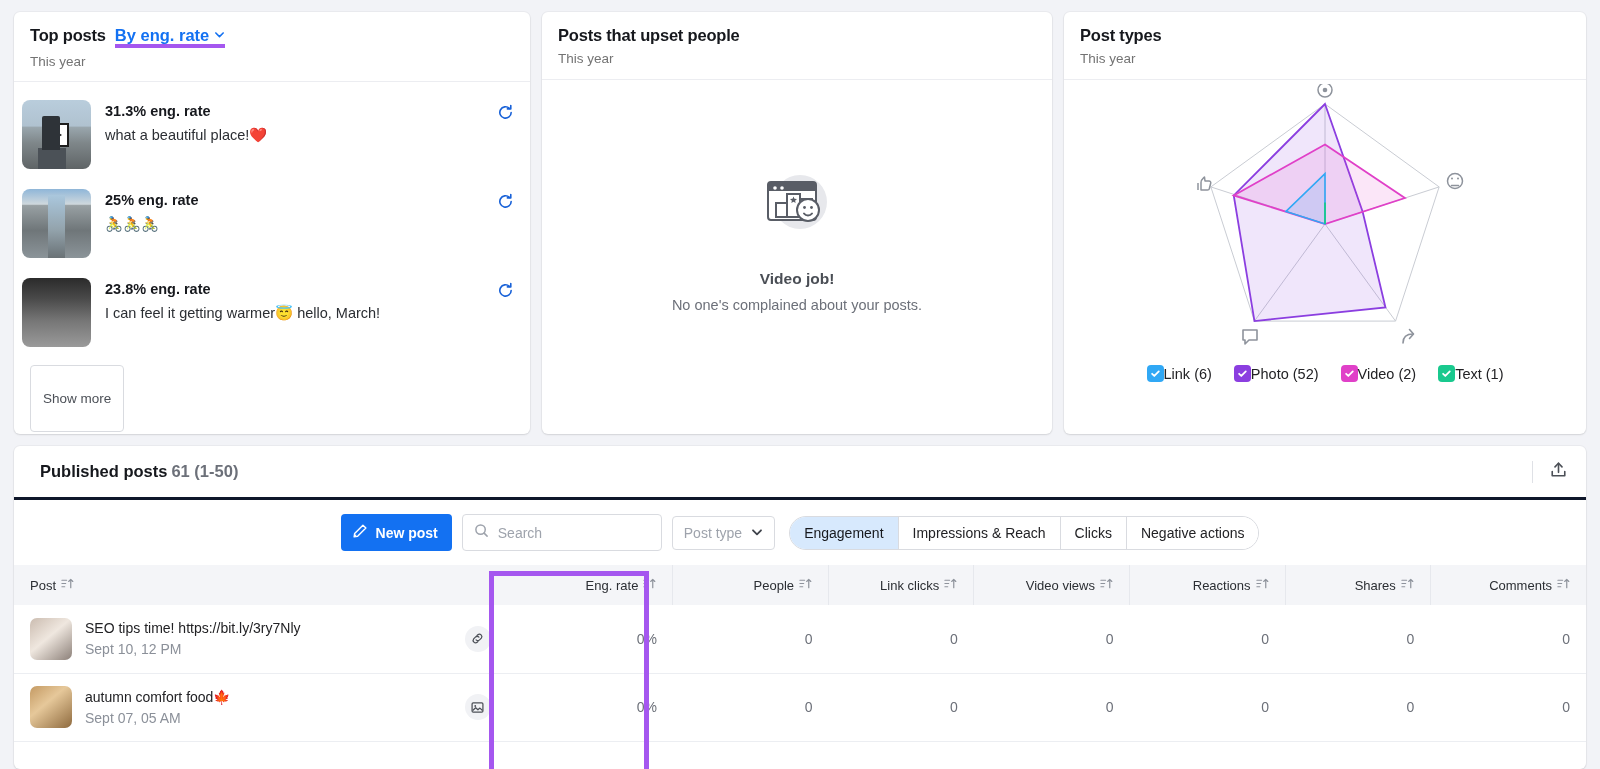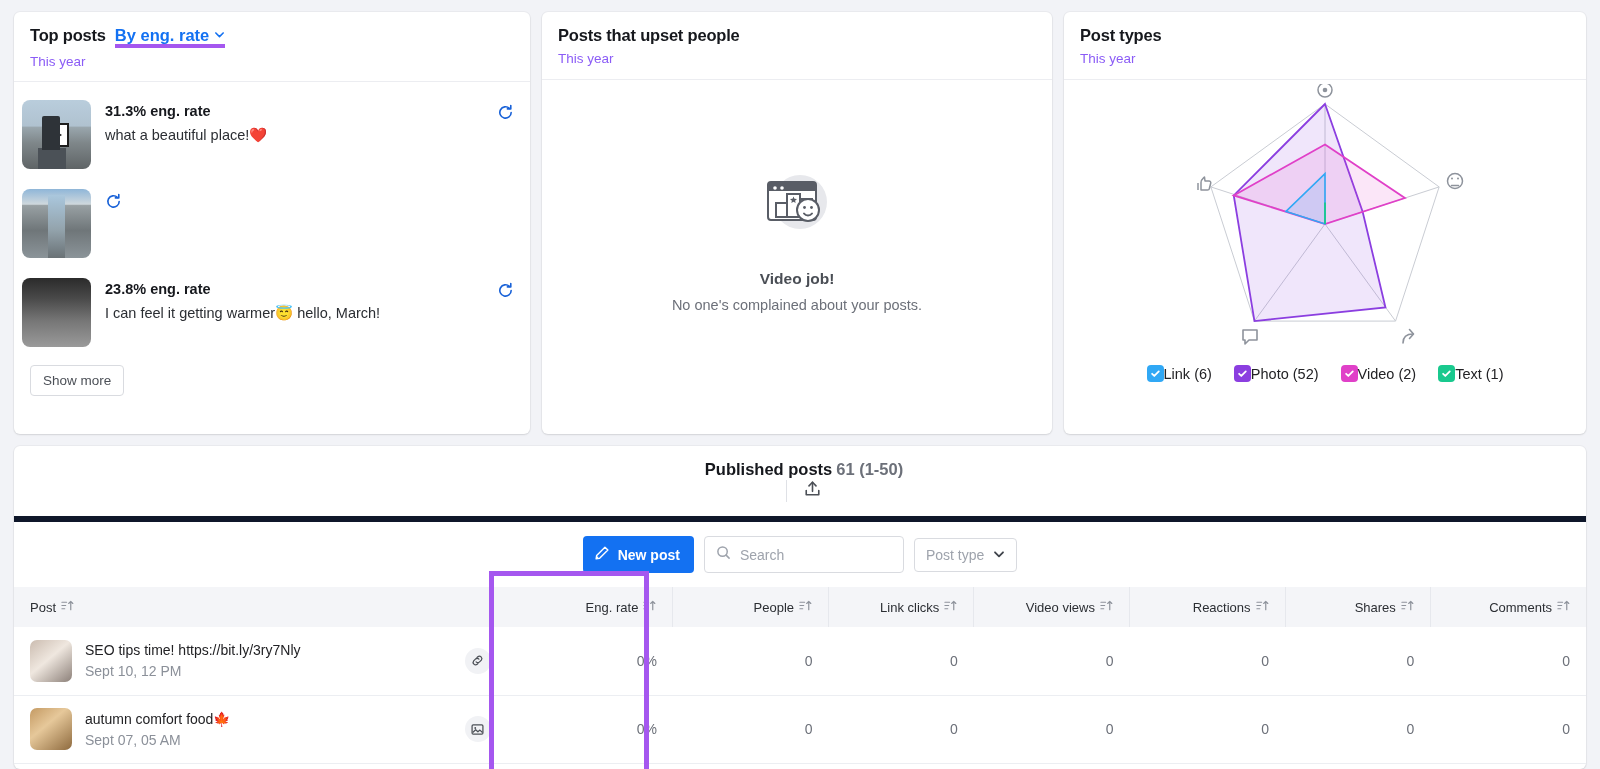--- a/index.html
+++ b/index.html
@@ -27,21 +27,21 @@
   .card-c .card-head, .card-b .card-head { padding-bottom: 13px; }
   .card-title-line { display: flex; align-items: baseline; gap: 9px; }
   .card-title { font-size: 16.5px; font-weight: 700; letter-spacing: -.2px; color: #16181d; }
   .dd-link {
     font-size: 16.5px; font-weight: 700; color: #1371f2; cursor: pointer;
     display: inline-flex; align-items: baseline; gap: 5px;
     border-bottom: 4px solid #a557ef; padding-bottom: 0; line-height: 1.1;
   }
   .dd-caret { display:inline-block; width:11px; height:11px; position: relative; top: -1px; }
   .dd-caret svg { display:block; }
-  .card-sub { font-size: 13.5px; color: #8b5cf6; margin-top: 6px; }
+  .card-sub { font-size: 13.5px; color: #737373; margin-top: 6px; }
 
   
   .posts { padding: 10px 16px 0 8px; }
   .post-item { display: flex; align-items: flex-start; gap: 14px; padding: 8px 0 12px 0; }
   .thumb {
     width: 69px; height: 69px; border-radius: 8px; flex: none;
     background-size: cover; background-position: center; position: relative; overflow: hidden;
   }
   .thumb.t1 { background:
       linear-gradient(180deg,#b9cddc 0%, #b0c2d0 38%, #9aa7ae 39%, #7f878a 62%, #5f6466 100%); }
@@ -70,21 +70,21 @@
     border-bottom: 5px solid transparent; margin-left: 2px;
   }
   .post-body { flex: 1; min-width: 0; padding-top: 3px; }
   .post-rate { font-size: 14.5px; font-weight: 700; color: #16181d; }
   .post-text { font-size: 14.5px; color: #2b2e33; margin-top: 8px; white-space: nowrap; }
   .refresh-btn { flex: none; padding-top: 4px; cursor: pointer; }
 
   .showmore-wrap { padding: 6px 16px 0 16px; }
   .btn-showmore {
     font-size: 13.5px; color: #4c5057; background: #fff;
-    border: 1px solid #d9dbe0; border-radius: 4px; padding: 7px 12px; cursor: pointer;
+    border: 1px solid #d9dbe0; border-radius: 4px; padding: 25px 12px; cursor: pointer;
     font-family: inherit;
   }
 
   
   .empty-wrap {
     flex: 1; display: flex; flex-direction: column; align-items: center;
     justify-content: center; padding-bottom: 40px;
   }
   .empty-title { font-size: 15.5px; font-weight: 700; color: #4a4e55; margin-top: 22px; }
   .empty-sub { font-size: 14.5px; color: #6c7079; margin-top: 9px; }
@@ -101,21 +101,21 @@
   .legend-label { font-size: 14.5px; color: #222225; }
 
   
   .bottom-card {
     margin-top: 12px; background: #fff; border-radius: 6px;
     box-shadow: 0 1px 2px rgba(0,0,0,.10), 0 0 0 1px rgba(0,0,0,.03);
     height: 323px; overflow: hidden; position: relative;
   }
   .bottom-head {
     display: flex; align-items: center; justify-content: space-between;
-    padding: 14px 18px 14px 26px; border-bottom: 6px solid #0f172a; flex-direction: column;
+    padding: 14px 18px 14px 26px; border-bottom: 3px solid #0f172a;
   }
   .bottom-title { font-size: 16.5px; font-weight: 700; color: #16181d; }
   .bottom-title .count { color: #6c7079; font-weight: 700; margin-left: 4px; }
   .head-right { display: flex; align-items: center; gap: 16px; }
   .vdiv { width: 1px; height: 22px; background: #dfe1e6; }
 
   .toolbar { display: flex; align-items: center; gap: 10px; padding: 14px 18px; justify-content: center; }
   .btn-newpost {
     display: flex; align-items: center; gap: 8px; background: #1371f2; color: #fff;
     font-size: 14px; font-weight: 700; border: none; border-radius: 4px;
@@ -209,20 +209,24 @@
           <span class="refresh-btn">
             <svg width="17" height="17" viewBox="0 0 18 18">
                 <path d="M15 9a6 6 0 1 1-1.9-4.4" fill="none" stroke="#1962d8" stroke-width="1.7" stroke-linecap="round"></path>
                 <path d="M14.6 1.6 v3.6 h-3.6" fill="none" stroke="#1962d8" stroke-width="1.7" stroke-linecap="round" stroke-linejoin="round"></path>
               </svg>
           </span>
         </div>
 
         <div class="post-item">
           <div class="thumb t2"></div>
+          <div class="post-body">
+            <div class="post-rate">25% eng. rate</div>
+            <div class="post-text">🚴🚴🚴</div>
+          </div>
           <span class="refresh-btn">
             <svg width="17" height="17" viewBox="0 0 18 18">
                 <path d="M15 9a6 6 0 1 1-1.9-4.4" fill="none" stroke="#1962d8" stroke-width="1.7" stroke-linecap="round"></path>
                 <path d="M14.6 1.6 v3.6 h-3.6" fill="none" stroke="#1962d8" stroke-width="1.7" stroke-linecap="round" stroke-linejoin="round"></path>
               </svg>
           </span>
         </div>
 
         <div class="post-item">
           <div class="thumb t3"></div>
@@ -403,20 +407,26 @@
 
       <div class="posttype-sel">
         <span>Post type</span>
         <span>
           <svg width="12" height="12" viewBox="0 0 12 12">
               <path d="M2 4.3 L6 8.3 L10 4.3" fill="none" stroke="#3f434b" stroke-width="1.8" stroke-linecap="round" stroke-linejoin="round"></path>
             </svg>
         </span>
       </div>
 
+      <div class="segmented">
+        <div class="seg active">Engagement</div>
+        <div class="seg">Impressions &amp; Reach</div>
+        <div class="seg">Clicks</div>
+        <div class="seg">Negative actions</div>
+      </div>
     </div>
 
     <table>
       <colgroup>
         <col style="width:475px">
           <col style="width:160px">
           <col style="width:150px">
           <col style="width:140px">
         <col style="width:150px">
           <col style="width:150px">

